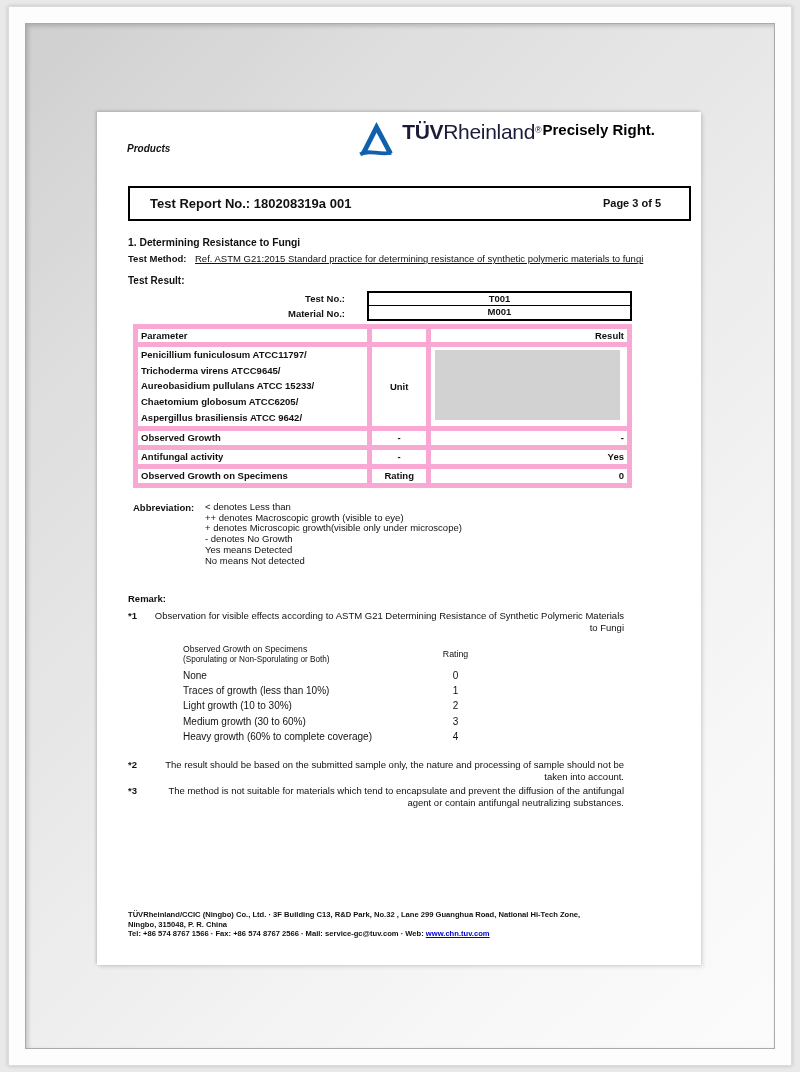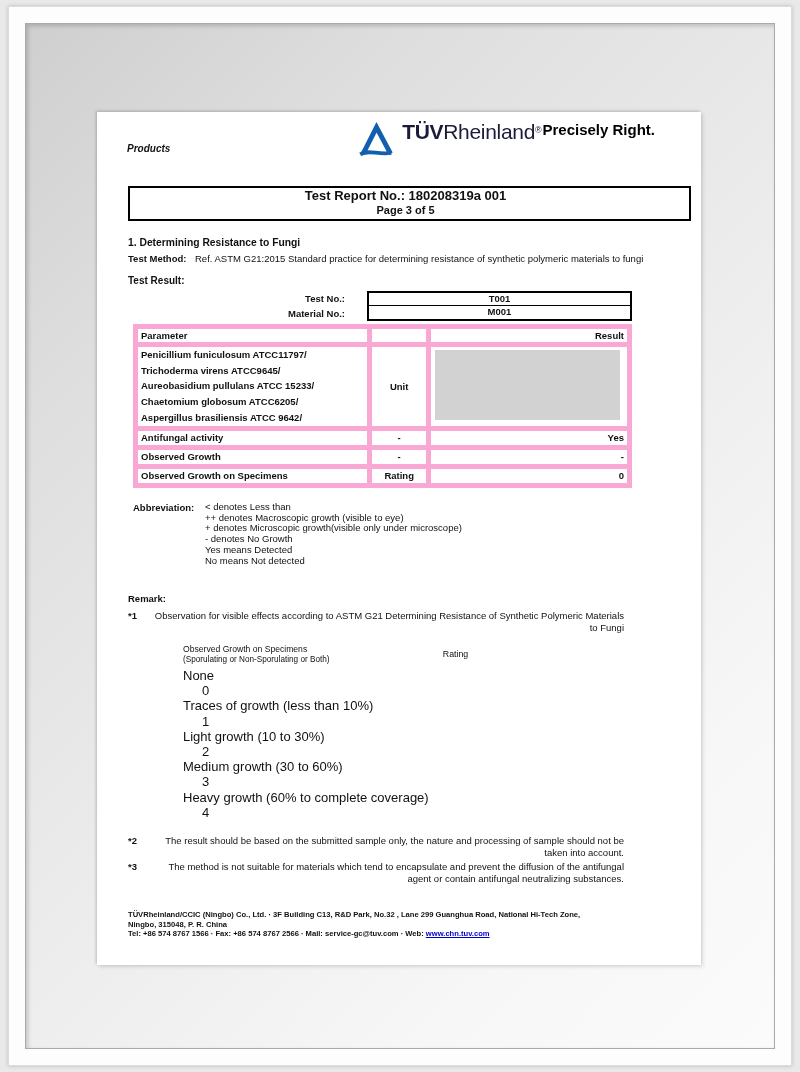--- a/index.html
+++ b/index.html
@@ -33,31 +33,30 @@
   .logo { position:absolute; right:46px; top:7px; display:flex; align-items:flex-start; }
   .logo-triangle { width:37px; height:40px; margin-right:7px; margin-top:2px; }
   .logo-textcol { display:flex; flex-direction:row; }
   .logo-brand { font-size:21px; line-height:23px; color:#1b1b3a; letter-spacing:-0.3px; white-space:nowrap; }
   .logo-brand .b { font-weight:bold; }
   .logo-brand sup { font-size:9px; vertical-align:6px; }
   .logo-tagline { font-size:15px; font-weight:bold; color:#000; margin-top:2px; padding-left:1px; }
   
   .report-bar {
     margin:0 10px 0 31px; height:35px; border:2px solid #000;
-    display:flex; align-items:center; 
+    display:flex; align-items:center; justify-content:space-between;
     padding:0 28px 0 20px;
-    flex-direction:column;
   }
   .report-title { font-size:13px; font-weight:bold; }
   .report-page  { font-size:11px; font-weight:bold; }
   
   .sec-heading { margin:16px 0 0 31px; font-size:10.3px; font-weight:bold; }
   .test-method { display:flex; margin:4px 10px 0 31px; }
   .tm-label { width:67px; font-weight:bold; flex:none; }
-  .tm-text  { width:458px; line-height:11.5px; }
+  .tm-text  { width:458px; line-height:11.5px;text-decoration:underline; }
   .test-result-label { margin:10px 0 0 31px; font-size:10px; font-weight:bold; }
   
   .rtable-wrap { margin:4px 0 0 36px; width:499px; font-weight:bold; }
   .pre-row { display:flex; height:15px; }
   .pre-label { width:234px; flex:none; text-align:right; padding-right:22px; line-height:15px; }
   .pre-value { flex:1; border:2px solid #000; text-align:center; line-height:11px; }
   .pre-row.first .pre-value { border-bottom-width:1px; }
   .pre-row.second .pre-value { border-top-width:0; }
   table.main-table { border-collapse:collapse; width:499px; margin-top:3px; font-size:9.5px; }
   table.main-table td { border:5px solid #f9a8d4; padding:0 3px; vertical-align:middle; }
@@ -78,21 +77,21 @@
   .remark-label { font-weight:bold; }
   .remark-item { display:flex; margin-top:6px; }
   .rnum { width:24px; flex:none; font-weight:bold; }
   .rtext { width:472px; line-height:11.5px;text-align:right; }
   .rating-table { margin:12px 0 0 55px; width:310px; }
   .rating-head { display:flex; margin-bottom:4px; }
   .rh-left { width:250px; flex:none; }
   .rh-l1 { font-size:8.6px; line-height:9.5px; }
   .rh-l2 { font-size:8.2px; line-height:9.5px; }
   .rh-rating { width:45px; text-align:center; font-size:8.8px; align-self:center; }
-  .rating-row { display:flex; line-height:15.2px; font-size:13px;flex-direction:column; }
+  .rating-row { display:flex; line-height:15.2px; font-size:10px; }
   .rr-label { width:250px; flex:none; }
   .rr-value { width:45px; text-align:center; }
   .remark-item.r2 { margin-top:15px; }
   .remark-item.r3 { margin-top:3px; }
   
   .doc-footer {
     position:absolute; left:31px; right:18px; bottom:26px;
     font-size:7.6px; font-weight:bold; line-height:9.6px;
   }
   .doc-footer a { color:#0000cc; }
@@ -158,28 +157,28 @@
           <div class="org-line">Aureobasidium pullulans ATCC 15233/</div>
           <div class="org-line">Chaetomium globosum ATCC6205/</div>
           <div class="org-line">Aspergillus brasiliensis ATCC 9642/</div>
         </td>
         <td class="c-unit">Unit</td>
         <td class="c-res">
               <div class="gray-box"></div>
             </td>
       </tr>
       <tr class="body-row">
+        <td class="c-param">Observed Growth</td>
+        <td class="c-unit">-</td>
+        <td class="c-res">-</td>
+      </tr>
+      <tr class="body-row">
         <td class="c-param">Antifungal activity</td>
         <td class="c-unit">-</td>
         <td class="c-res">Yes</td>
-      </tr>
-      <tr class="body-row">
-        <td class="c-param">Observed Growth</td>
-        <td class="c-unit">-</td>
-        <td class="c-res">-</td>
       </tr>
       <tr class="body-row">
         <td class="c-param">Observed Growth on Specimens</td>
         <td class="c-unit">Rating</td>
         <td class="c-res">0</td>
       </tr>
     </tbody>
       </table>
   </div>
 

